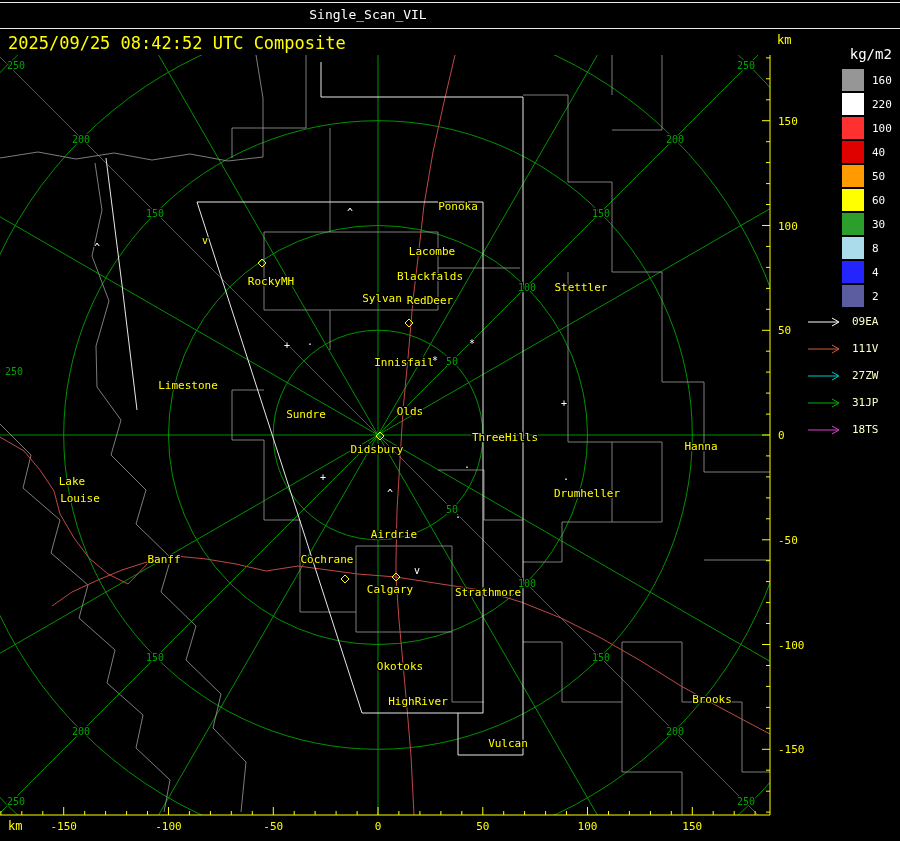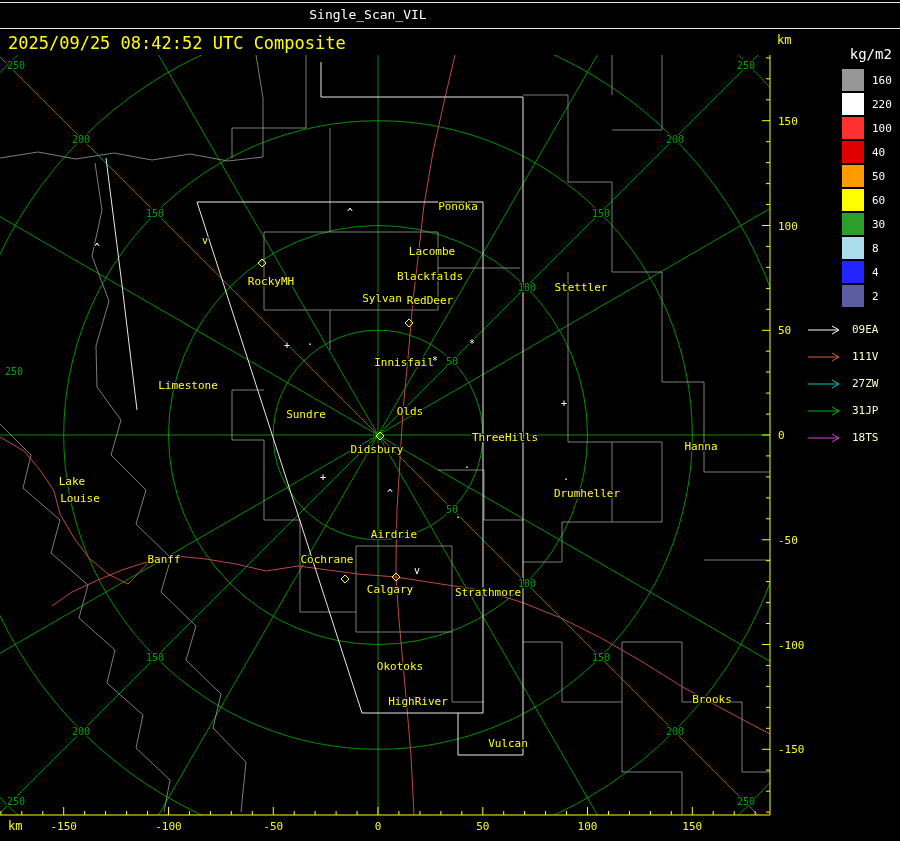--- a/index.html
+++ b/index.html
@@ -10,21 +10,21 @@
   .hline{position:absolute;left:0;width:900px;height:1px;background:#e8e8e8;}
   #title{position:absolute;top:7px;left:0;width:736px;text-align:center;color:#ffffff;font-size:13px;}
   #timestamp{position:absolute;top:33px;left:8px;color:#ffff00;font-size:17px;}
   #km-top{position:absolute;top:33px;left:777px;color:#ffff00;font-size:12px;}
   #km-bottom{position:absolute;top:819px;left:8px;color:#ffff00;font-size:12px;}
   #colorbar{position:absolute;top:46px;left:806px;}
   #colorbar-unit{color:#ffffff;font-size:14px;margin-left:24px;margin-bottom:6px;text-align:right;}
   .scale-row{display:flex;align-items:center;height:24px;padding-left:36px;}
   .scale-swatch{width:22px;height:22px;margin-right:8px;flex:none;}
   .scale-value{color:#ffffff;font-size:11px;}
-  #radar-list{position:absolute;top:316px;left:806px;}
+  #radar-list{position:absolute;top:308px;left:806px;}
   .radar-row{display:flex;align-items:center;height:27px;}
   .radar-row svg{margin-right:6px;flex:none;}
   .radar-id{font-size:11px;color:#ffffc8;}
   svg#map{position:absolute;top:0;left:0;}
   #map text{font-family:"DejaVu Sans Mono", monospace;}
   #map circle, #map polyline{fill:none;}
   .city{font-size:11px;paint-order:stroke;stroke:#000;stroke-width:2.5px;}
   .rlab{font-size:10px;paint-order:stroke;stroke:#000;stroke-width:2.5px;}
   .pm{font-size:10px;paint-order:stroke;stroke:#000;stroke-width:2px;}
   .axlab{font-size:11px;}

